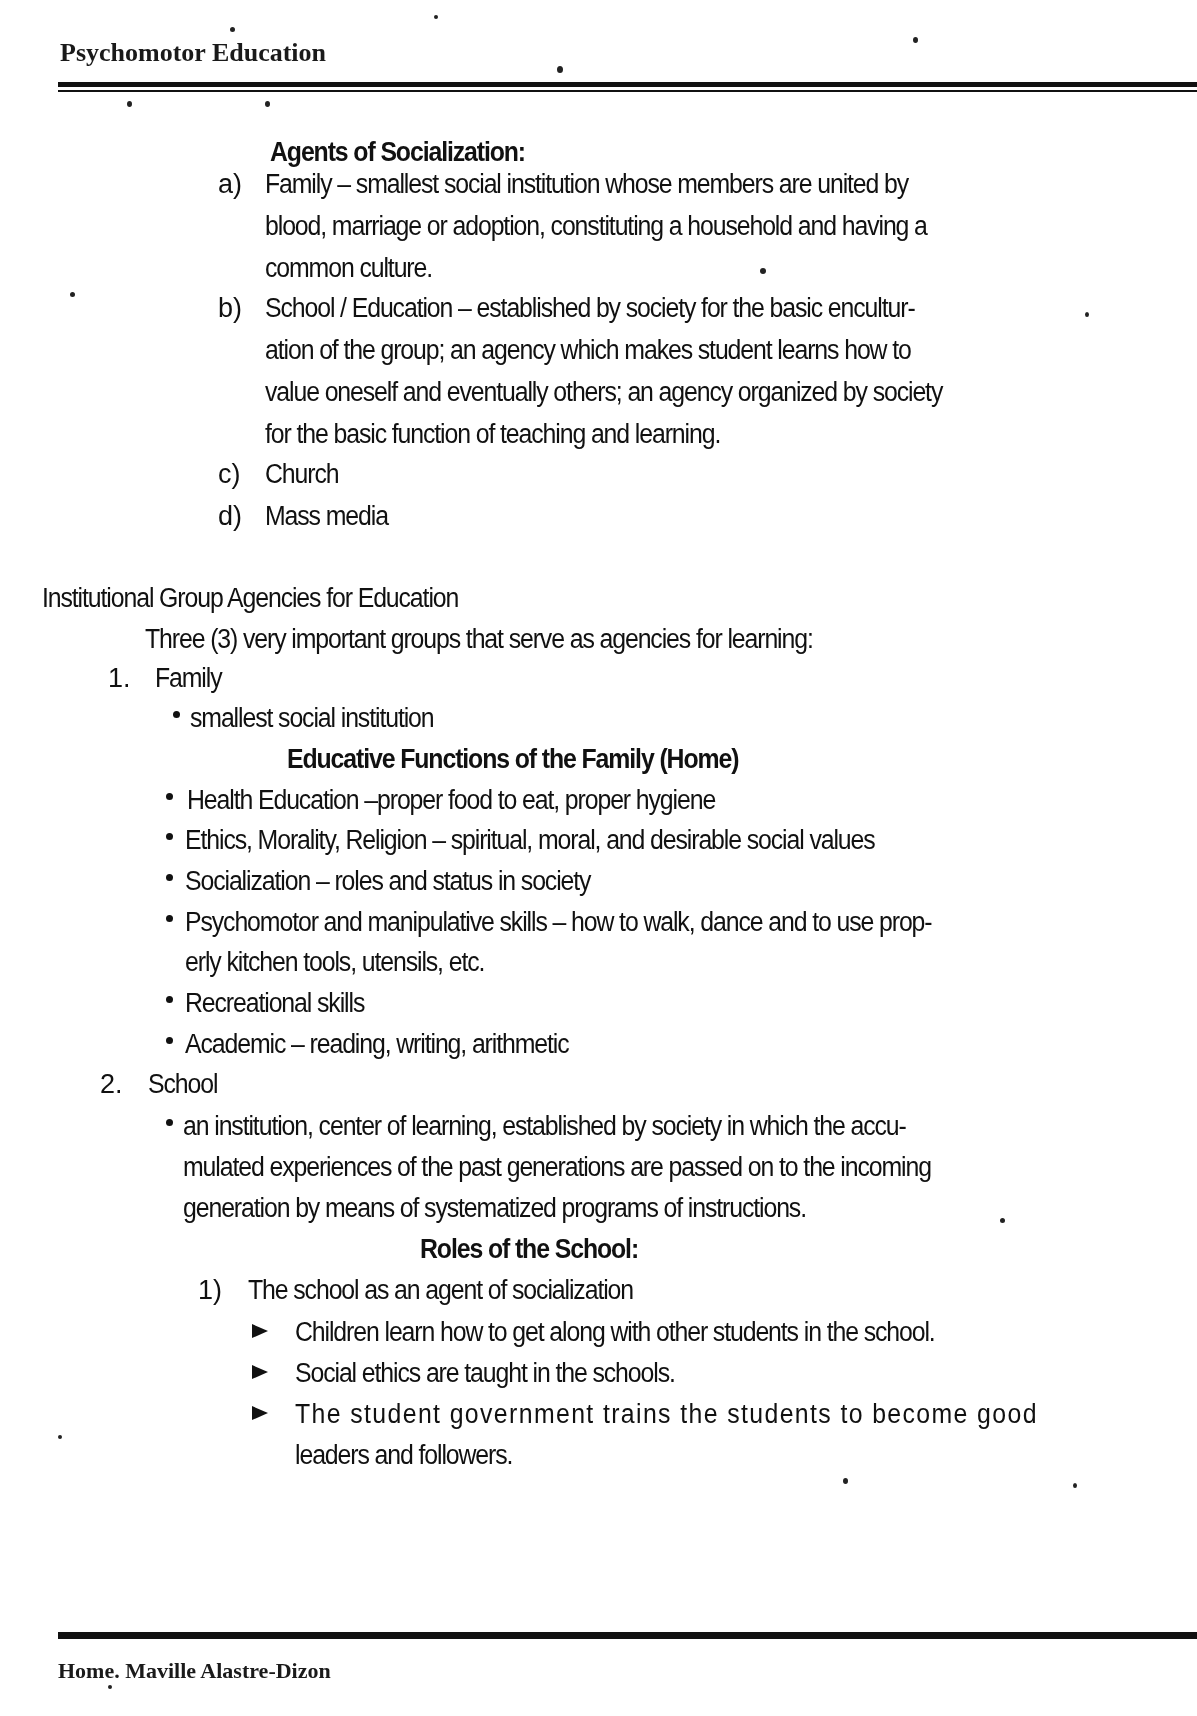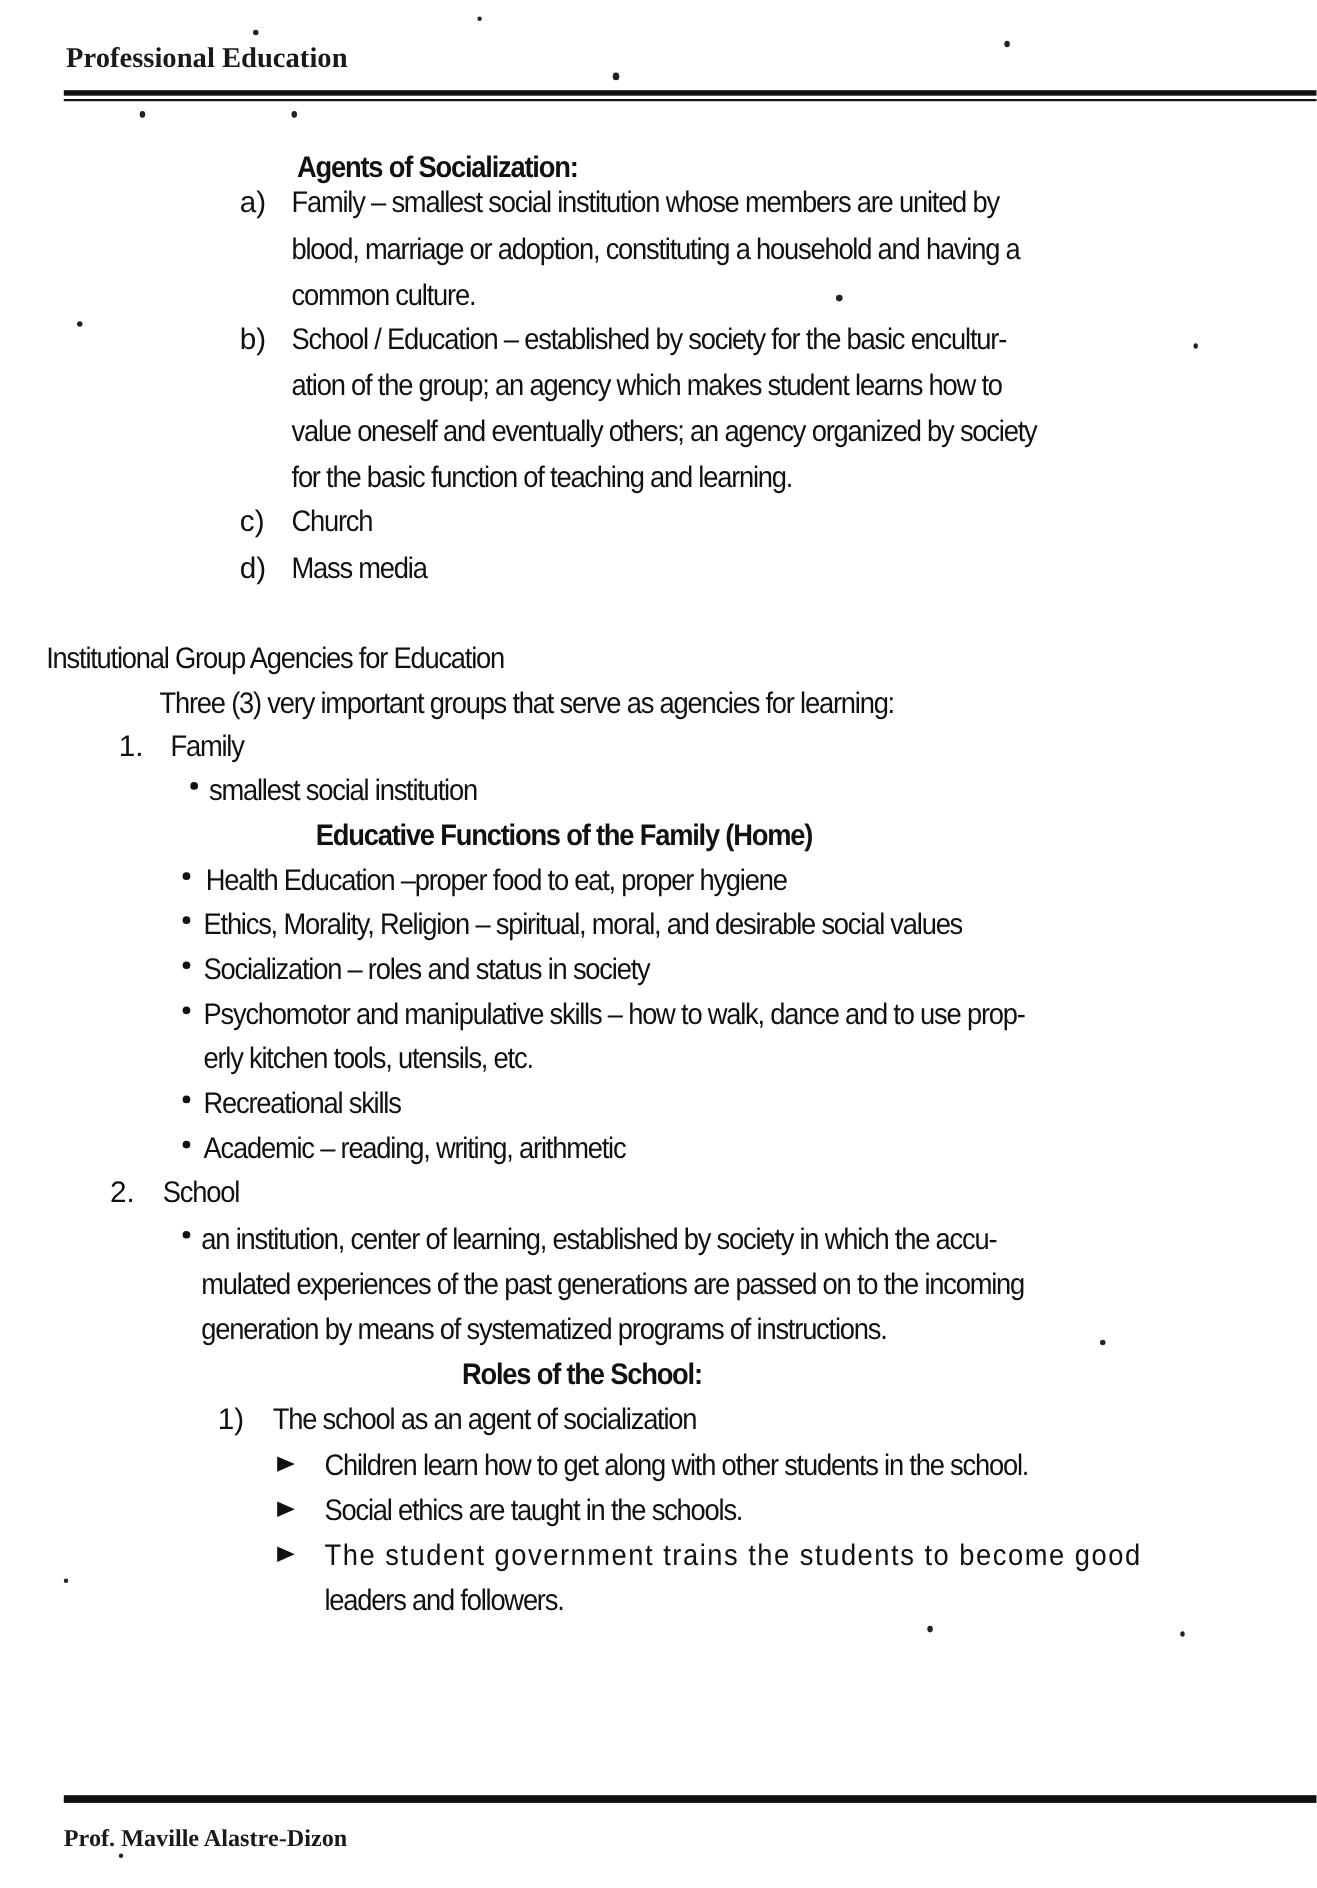--- a/index.html
+++ b/index.html
@@ -28,21 +28,21 @@
   .dot { position: absolute; width: 7px; height: 7px; border-radius: 50%; background: #111; }
   .arrow {
     position: absolute; width: 0; height: 0;
     border-top: 7px solid transparent; border-bottom: 7px solid transparent; border-left: 16px solid #111;
   }
   .speck { position: absolute; background: #222; border-radius: 50%; }
 </style>
 </head>
 <body>
 
-<div class="header-title">Professional Education</div>
+<div class="header-title">Psychomotor Education</div>
 <div class="rule rule-top"></div>
 <div class="rule rule-top2"></div>
 
 <div class="t b" style="left:270px;top:130px;">Agents of Socialization:</div>
 
 <div class="marker" style="left:218px;top:162px;">a)</div>
 <div class="t" style="left:265px;top:162px;">Family – smallest social institution whose members are united by</div>
 <div class="t" style="left:265px;top:204px;">blood, marriage or adoption, constituting a household and having a</div>
 <div class="t" style="left:265px;top:246px;">common culture.</div>
 
@@ -94,21 +94,21 @@
 
 <div class="arrow" style="left:252px;top:1324px;"></div>
 <div class="t" style="left:295px;top:1310px;">Children learn how to get along with other students in the school.</div>
 <div class="arrow" style="left:252px;top:1365px;"></div>
 <div class="t" style="left:295px;top:1351px;">Social ethics are taught in the schools.</div>
 <div class="arrow" style="left:252px;top:1406px;"></div>
 <div class="t" style="left:295px;top:1392px;letter-spacing:1.5px;">The student government trains the students to become good</div>
 <div class="t" style="left:295px;top:1433px;">leaders and followers.</div>
 
 <div class="rule rule-bottom"></div>
-<div class="footer-author">Prof. Maville Alastre-Dizon</div>
+<div class="footer-author">Home. Maville Alastre-Dizon</div>
 
 <div class="speck" style="left:127px;top:101px;width:5px;height:6px;"></div>
 <div class="speck" style="left:265px;top:101px;width:5px;height:6px;"></div>
 <div class="speck" style="left:557px;top:66px;width:6px;height:7px;"></div>
 <div class="speck" style="left:434px;top:15px;width:4px;height:4px;"></div>
 <div class="speck" style="left:230px;top:27px;width:5px;height:5px;"></div>
 <div class="speck" style="left:913px;top:37px;width:5px;height:6px;"></div>
 <div class="speck" style="left:70px;top:292px;width:5px;height:5px;"></div>
 <div class="speck" style="left:760px;top:268px;width:6px;height:6px;"></div>
 <div class="speck" style="left:1085px;top:312px;width:4px;height:5px;"></div>

